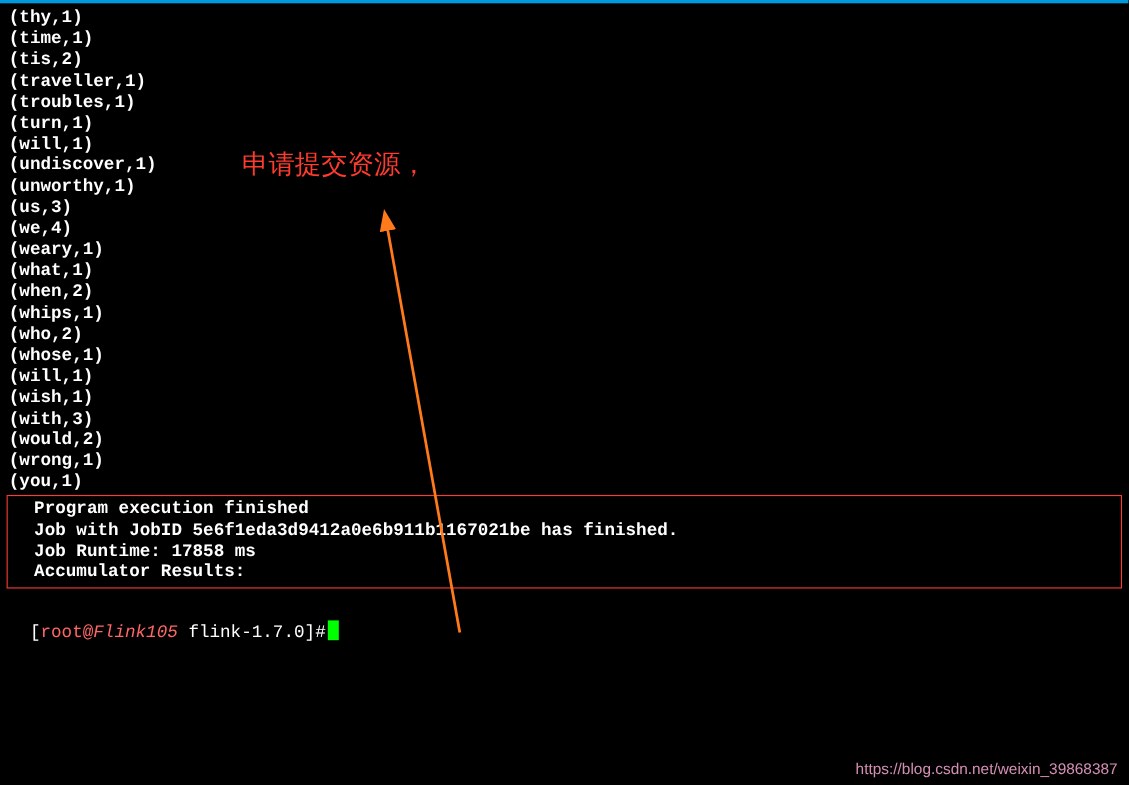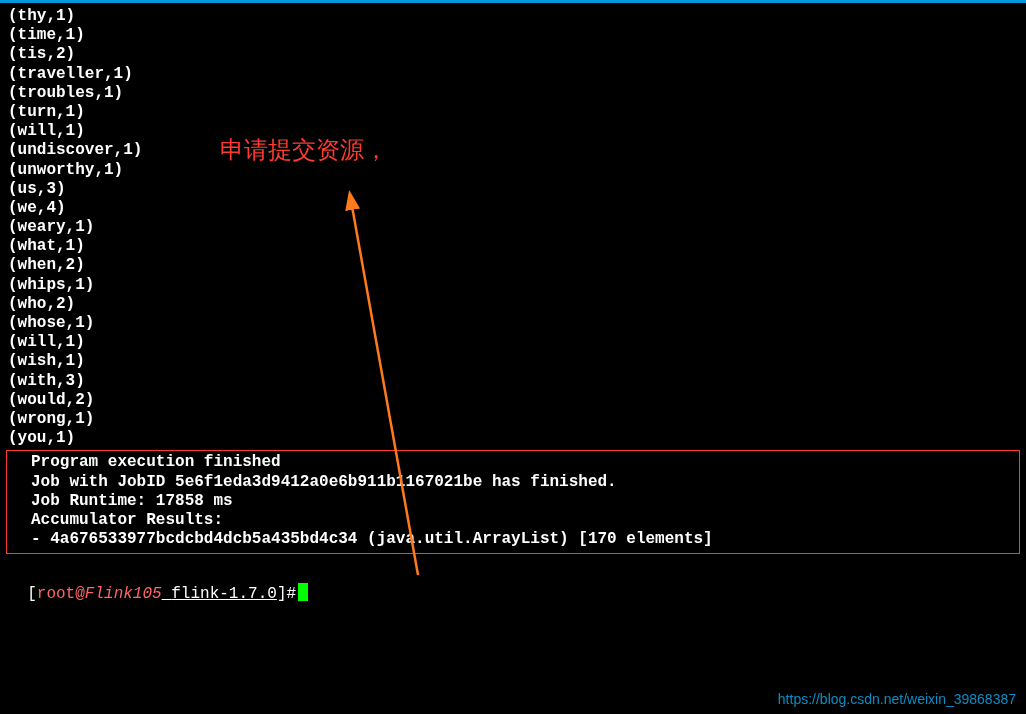--- a/index.html
+++ b/index.html
@@ -29,21 +29,21 @@
   .result-box .out-line { white-space: pre; margin-left: 22px; }
   .prompt-row {
     margin-top: 10px;
     padding-left: 8px;
     white-space: pre;
   }
   .p-bracket { color:#fff; }
   .p-user { color:#ff6666; }
   .p-at   { color:#ff6666; }
   .p-host { color:#ff6666;font-style:italic; }
-  .p-path { color:#fff;text-decoration:underline; }
+  .p-path { color:#fff; }
   .p-hash { color:#fff; }
   .cursor {
     display:inline-block;
     width:10px; height:18px;
     background:#00ff00;
     vertical-align:-3px;
     margin-left:2px;
   }
   .annotation {
     position:absolute;
@@ -55,21 +55,21 @@
   }
   .arrow-svg {
     position:absolute;
     left:0; top:0;
     width:1026px; height:714px;
     pointer-events:none;
   }
   .watermark {
     position:absolute;
     right:10px; bottom:6px;
-    color:#0ea5e9;
+    color:#f9a8d4;
     font-family: Arial, sans-serif;
     font-size:14px;
     opacity:0.85;
     pointer-events:none;
   }
 </style>
 </head>
 <body>
 
 <div class="title-line"></div>
@@ -98,21 +98,20 @@
   <div class="out-line">(would,2)</div>
   <div class="out-line">(wrong,1)</div>
   <div class="out-line">(you,1)</div>
 </div>
 
 <div class="result-box">
   <div class="out-line">Program execution finished</div>
   <div class="out-line">Job with JobID 5e6f1eda3d9412a0e6b911b1167021be has finished.</div>
   <div class="out-line">Job Runtime: 17858 ms</div>
   <div class="out-line">Accumulator Results:</div>
-  <div class="out-line">- 4a676533977bcdcbd4dcb5a435bd4c34 (java.util.ArrayList) [170 elements]</div>
 </div>
 
 <div class="prompt-row">
   <span class="p-bracket">[</span><span class="p-user">root</span><span class="p-at">@</span><span class="p-host">Flink105</span><span class="p-path"> </span><span class="p-path">flink-1.7.0</span><span class="p-bracket">]</span><span class="p-hash">#</span><span class="cursor"></span>
 </div>
 
 <div class="annotation">申请提交资源，</div>
 
 <svg class="arrow-svg">
   <defs>

